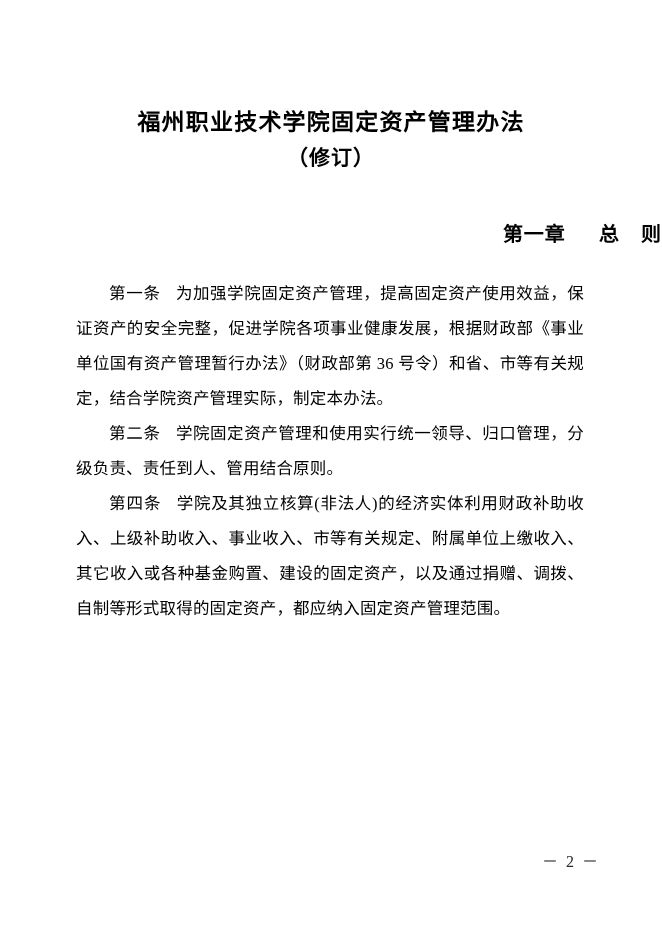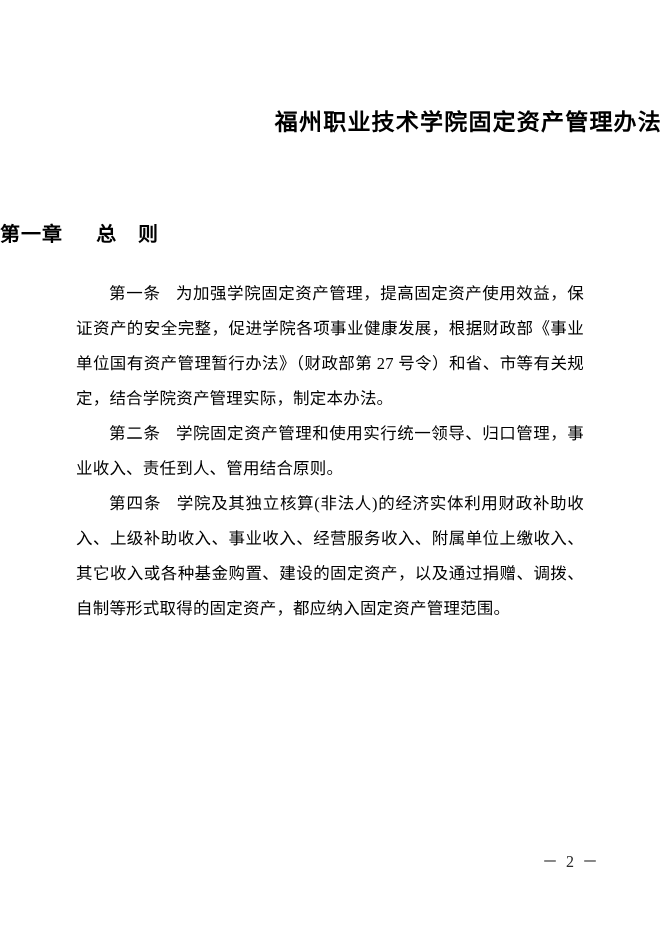--- a/index.html
+++ b/index.html
@@ -24,21 +24,21 @@
     box-sizing: border-box;
     background: #ffffff;
   }
 
   
   .doc-title-block {
     position: absolute;
     left: 0;
     top: 106px;
     width: 662px;
-    text-align: right;
+    text-align: center;
   }
   .doc-title {
     font-size: 23px;
     font-weight: bold;
     letter-spacing: 1.2px;
     line-height: 34px;
     font-family: "Liberation Serif", "DejaVu Serif", serif;
   }
   .doc-subtitle {
     font-size: 21px;
@@ -48,21 +48,21 @@
     margin-top: 2px;
     font-family: "Liberation Serif", "DejaVu Serif", serif;
   }
 
   
   .chapter-heading {
     position: absolute;
     left: 0;
     top: 218px;
     width: 662px;
-    text-align: left;
+    text-align: right;
     font-size: 20px;
     font-weight: bold;
     letter-spacing: 1px;
     font-family: "Liberation Sans", "DejaVu Sans", sans-serif;
   }
   .chapter-heading .chap-gap {
     display: inline-block;
     width: 20px;
   }
 
@@ -103,41 +103,42 @@
     font-family: "Liberation Serif", "DejaVu Serif", serif;
   }
 </style>
 </head>
 <body>
 
 <div class="page">
 
   <div class="doc-title-block">
     <div class="doc-title">福州职业技术学院固定资产管理办法</div>
+    <div class="doc-subtitle">（修订）</div>
   </div>
 
   <div class="chapter-heading">
     <span>第一章</span>
     <span class="chap-gap"></span>
     <span>总　则</span>
   </div>
 
   <div class="body-area">
 
     <p class="article">
-      <span class="art-label">第一条</span><span class="art-sep"></span><span>为加强学院固定资产管理，提高固定资产使用效益，保证资产的安全完整，促进学院各项事业健康发展，根据财政部《事业单位国有资产管理暂行办法》（财政部第 27 号令）和省、市等有关规定，结合学院资产管理实际，制定本办法。</span>
+      <span class="art-label">第一条</span><span class="art-sep"></span><span>为加强学院固定资产管理，提高固定资产使用效益，保证资产的安全完整，促进学院各项事业健康发展，根据财政部《事业单位国有资产管理暂行办法》（财政部第 36 号令）和省、市等有关规定，结合学院资产管理实际，制定本办法。</span>
     </p>
 
     <p class="article">
-      <span class="art-label">第二条</span><span class="art-sep"></span><span>学院固定资产管理和使用实行统一领导、归口管理，事业收入、责任到人、管用结合原则。</span>
+      <span class="art-label">第二条</span><span class="art-sep"></span><span>学院固定资产管理和使用实行统一领导、归口管理，分级负责、责任到人、管用结合原则。</span>
     </p>
 
 
     <p class="article">
-      <span class="art-label">第四条</span><span class="art-sep"></span><span>学院及其独立核算(非法人)的经济实体利用财政补助收入、上级补助收入、事业收入、经营服务收入、附属单位上缴收入、其它收入或各种基金购置、建设的固定资产，以及通过捐赠、调拨、自制等形式取得的固定资产，都应纳入固定资产管理范围。</span>
+      <span class="art-label">第四条</span><span class="art-sep"></span><span>学院及其独立核算(非法人)的经济实体利用财政补助收入、上级补助收入、事业收入、市等有关规定、附属单位上缴收入、其它收入或各种基金购置、建设的固定资产，以及通过捐赠、调拨、自制等形式取得的固定资产，都应纳入固定资产管理范围。</span>
     </p>
 
 
   </div>
 
   <div class="page-number">－ 2 －</div>
 
 </div>
 
 </body></html>

